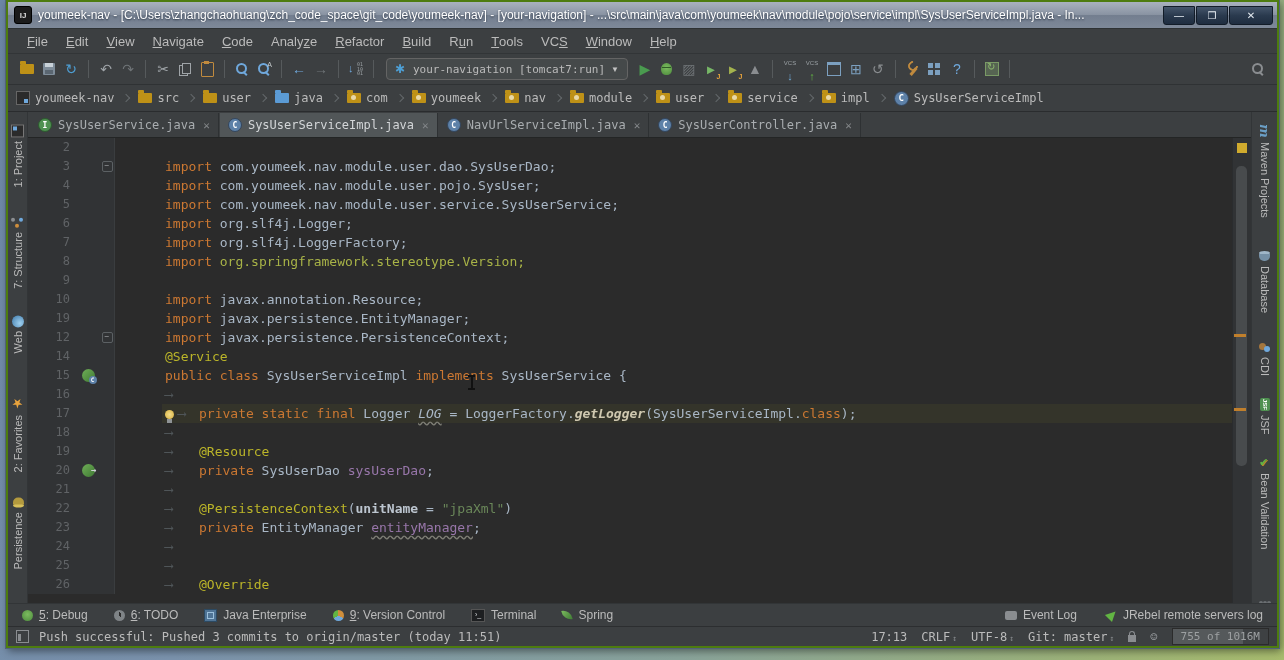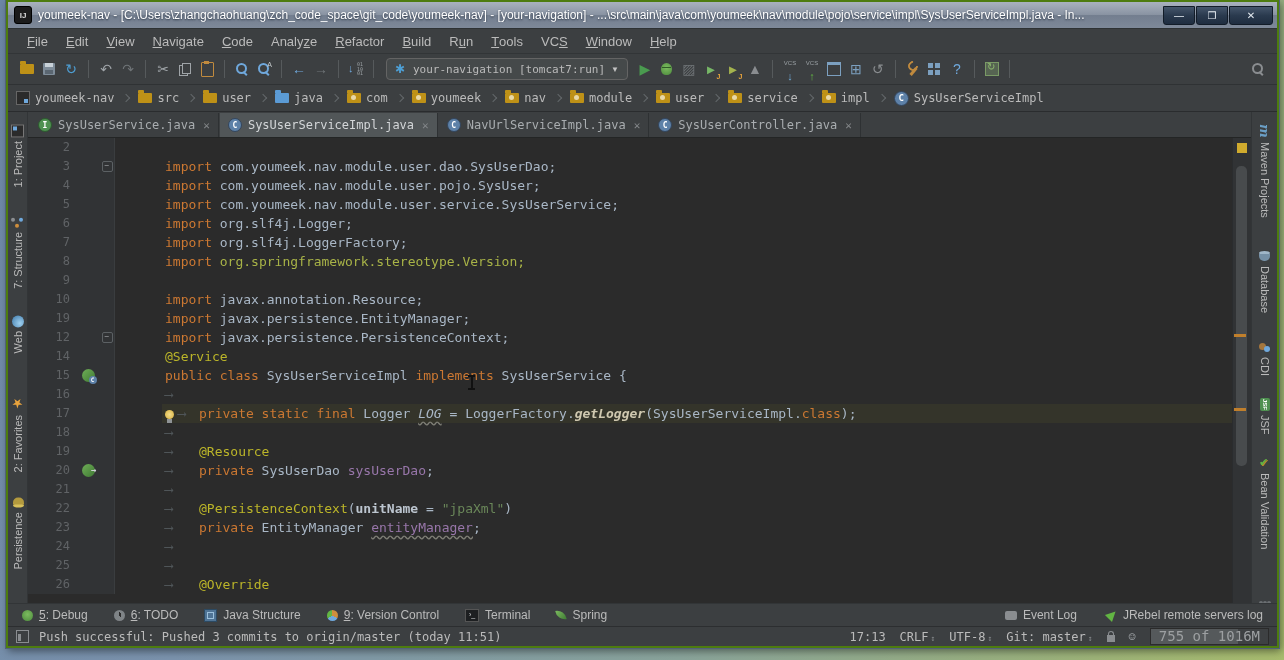--- a/index.html
+++ b/index.html
@@ -195,21 +195,21 @@
   .statusbar{height:19px;background:#3C3F41;border-top:1px solid #2c2e30;display:flex;align-items:center;
     padding:0 8px;color:#BBBBBB;font-size:12px;font-family:"DejaVu Sans Mono",monospace;}
   .sb-toggle{width:11px;height:11px;border:1px solid #8a8d90;margin-right:10px;position:relative;}
   .sb-toggle::after{content:"";position:absolute;left:1px;bottom:1px;width:3px;height:7px;background:#8a8d90;}
   .sb-right{margin-left:auto;display:flex;align-items:center;gap:14px;}
   .upd{font-size:8px;color:#85898c;margin-left:2px;}
   .sb-lock{width:8px;height:7px;background:#8a8d90;position:relative;margin-top:3px;}
   .sb-lock::before{content:"";position:absolute;left:1px;top:-4px;width:4px;height:4px;border:1px solid #8a8d90;border-bottom:none;border-radius:3px 3px 0 0;}
   .sb-face{color:#9a9ea1;font-size:12px;line-height:12px;}
   .mem{background:linear-gradient(to right,#55595b 74%,#3e4143 74%);border:1px solid #2b2b2b;color:#9da0a2;
-    padding:0 8px;font-size:14px;height:15px;line-height:15px;}
+    padding:0 8px;font-size:11px;height:15px;line-height:15px;}
   
   .ibeam{position:absolute;width:9px;height:15px;pointer-events:none;}
   .ibeam::before{content:"";position:absolute;left:4px;top:1px;bottom:1px;width:1.5px;background:#111;}
   .ibeam::after{content:"";position:absolute;left:1px;right:1px;top:0;height:1.5px;background:#111;box-shadow:0 13px 0 #111;}
 </style>
 </head>
 <body>
 
 <div class="window">
 
@@ -543,21 +543,21 @@
       <div class="bb-item">
         <span class="si si-debug"></span>
         <span><u>5</u>: Debug</span>
       </div>
       <div class="bb-item">
         <span class="si si-todo"></span>
         <span><u>6</u>: TODO</span>
       </div>
       <div class="bb-item">
         <span class="si si-javaee"></span>
-        <span>Java Structure</span>
+        <span>Java Enterprise</span>
       </div>
       <div class="bb-item">
         <span class="si si-vcs"></span>
         <span><u>9</u>: Version Control</span>
       </div>
       <div class="bb-item">
         <span class="si si-terminal">›_</span>
         <span>Terminal</span>
       </div>
       <div class="bb-item">

